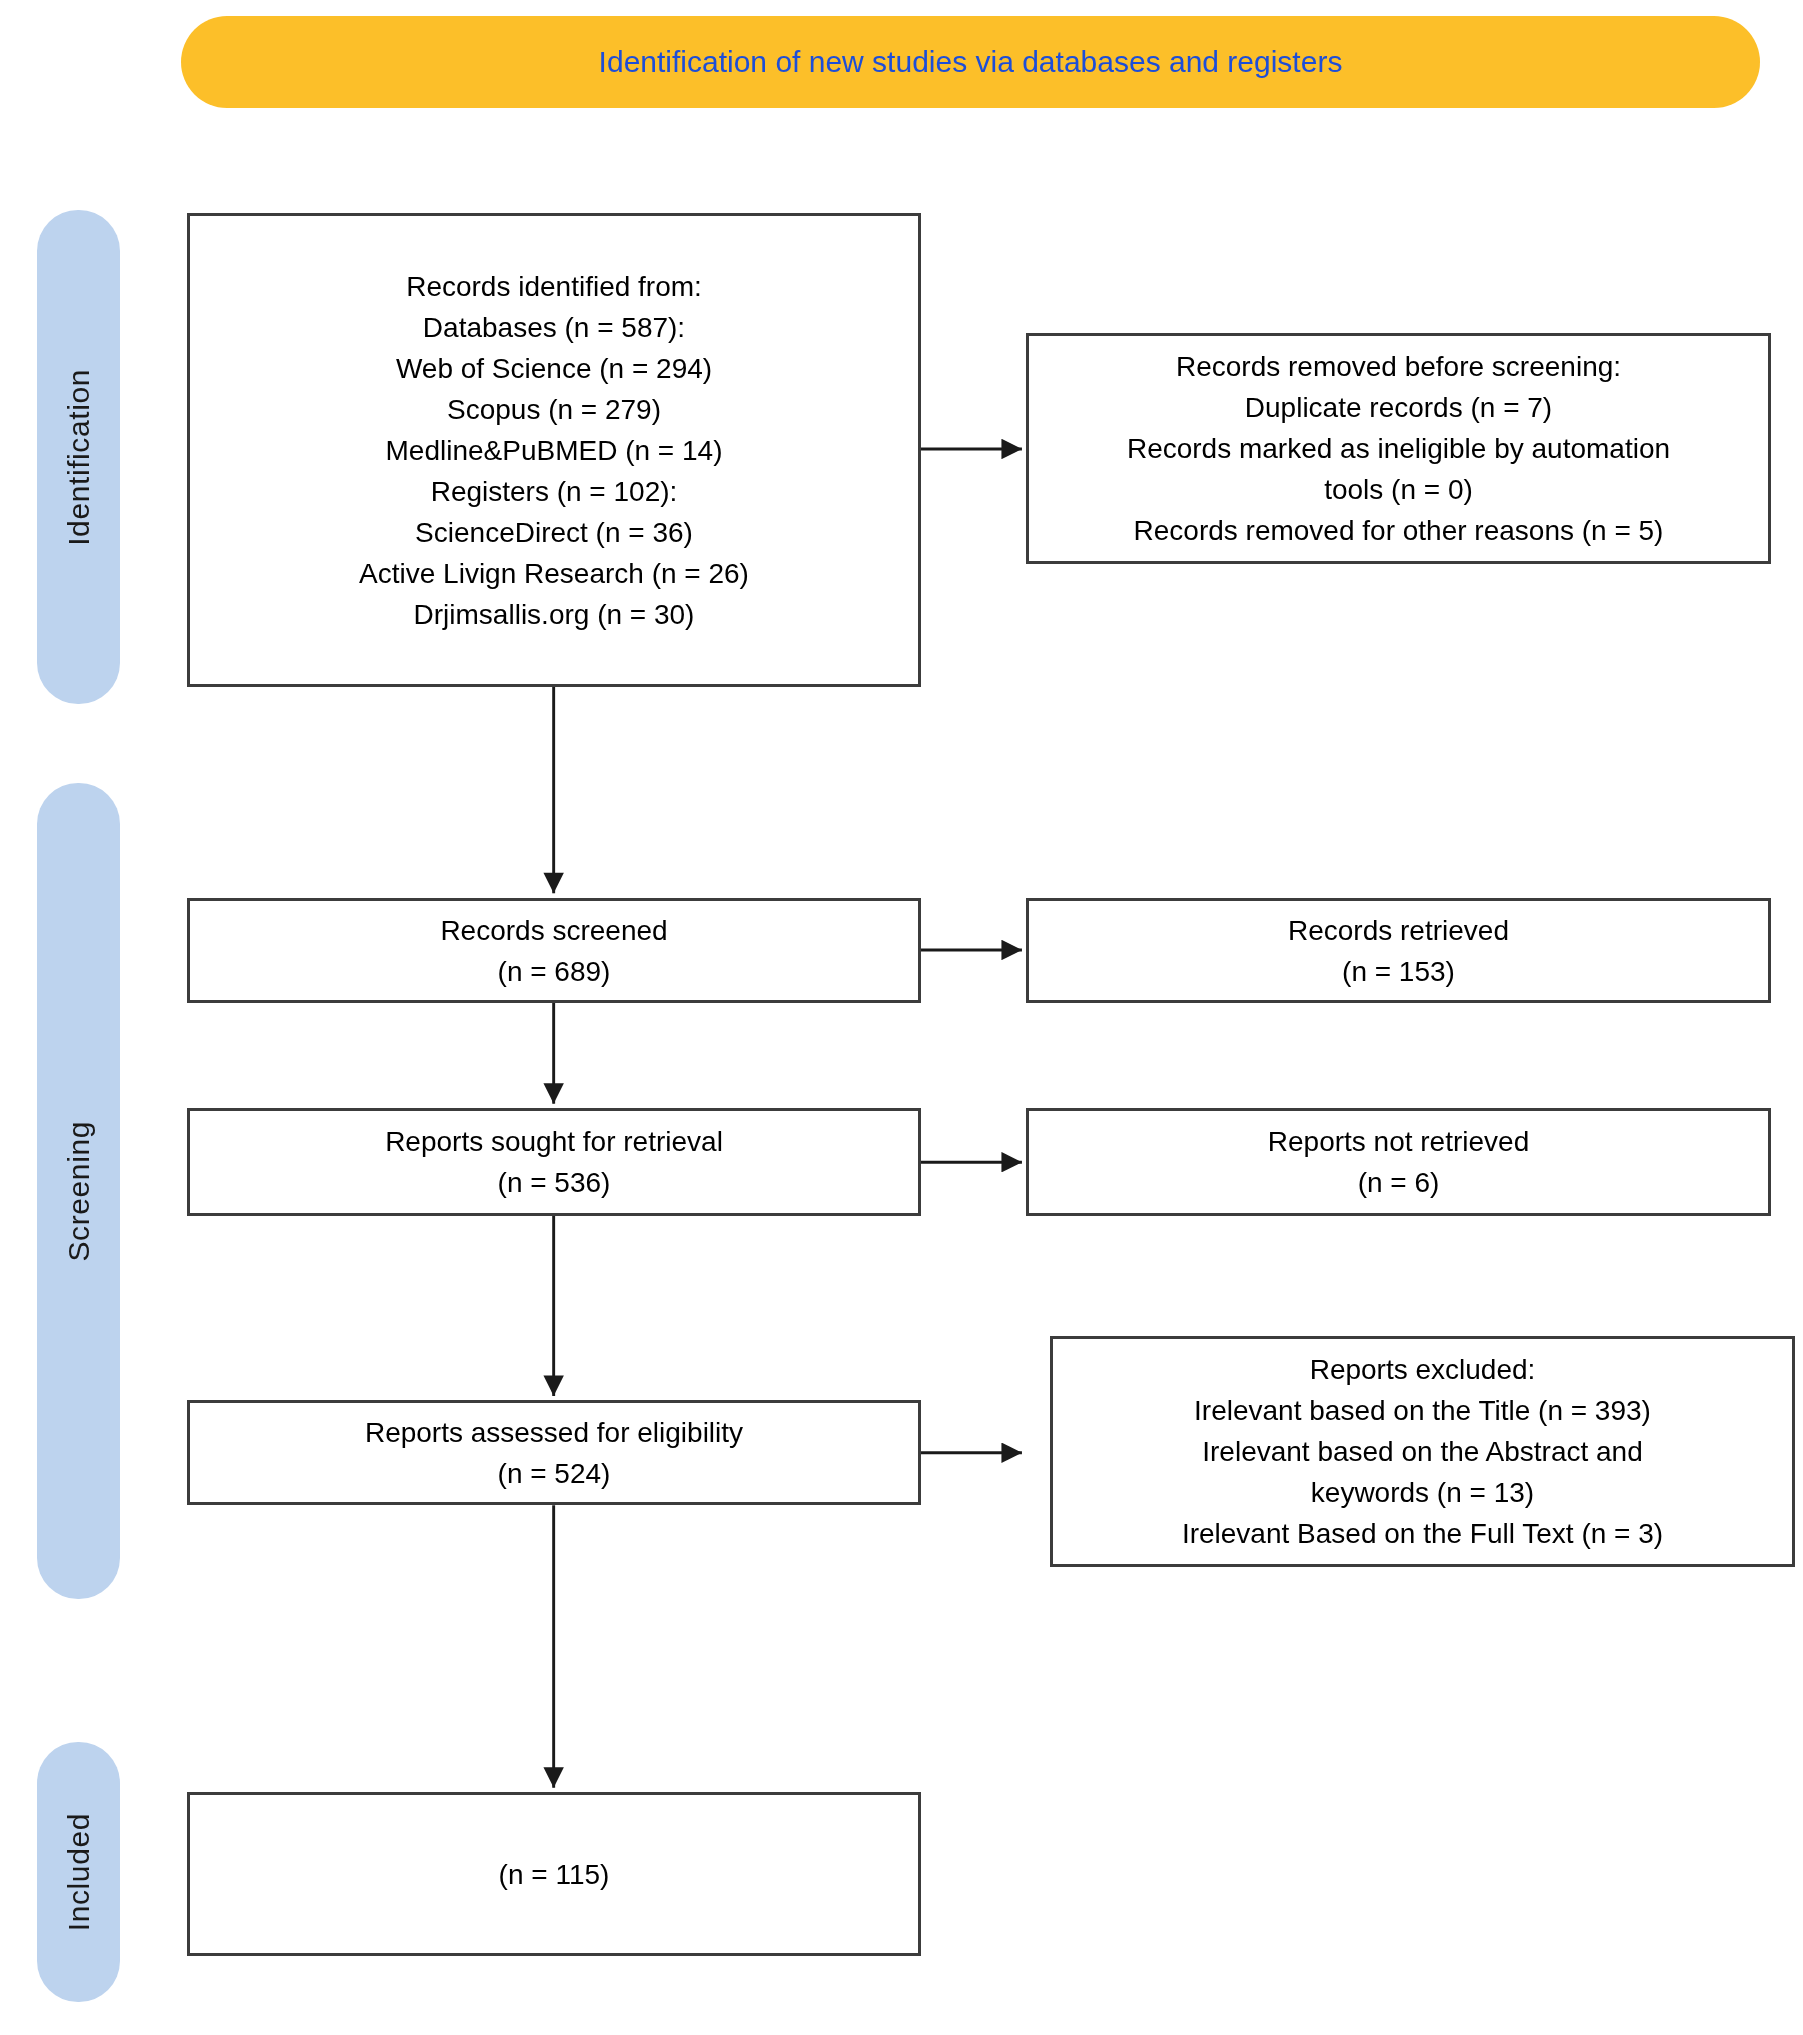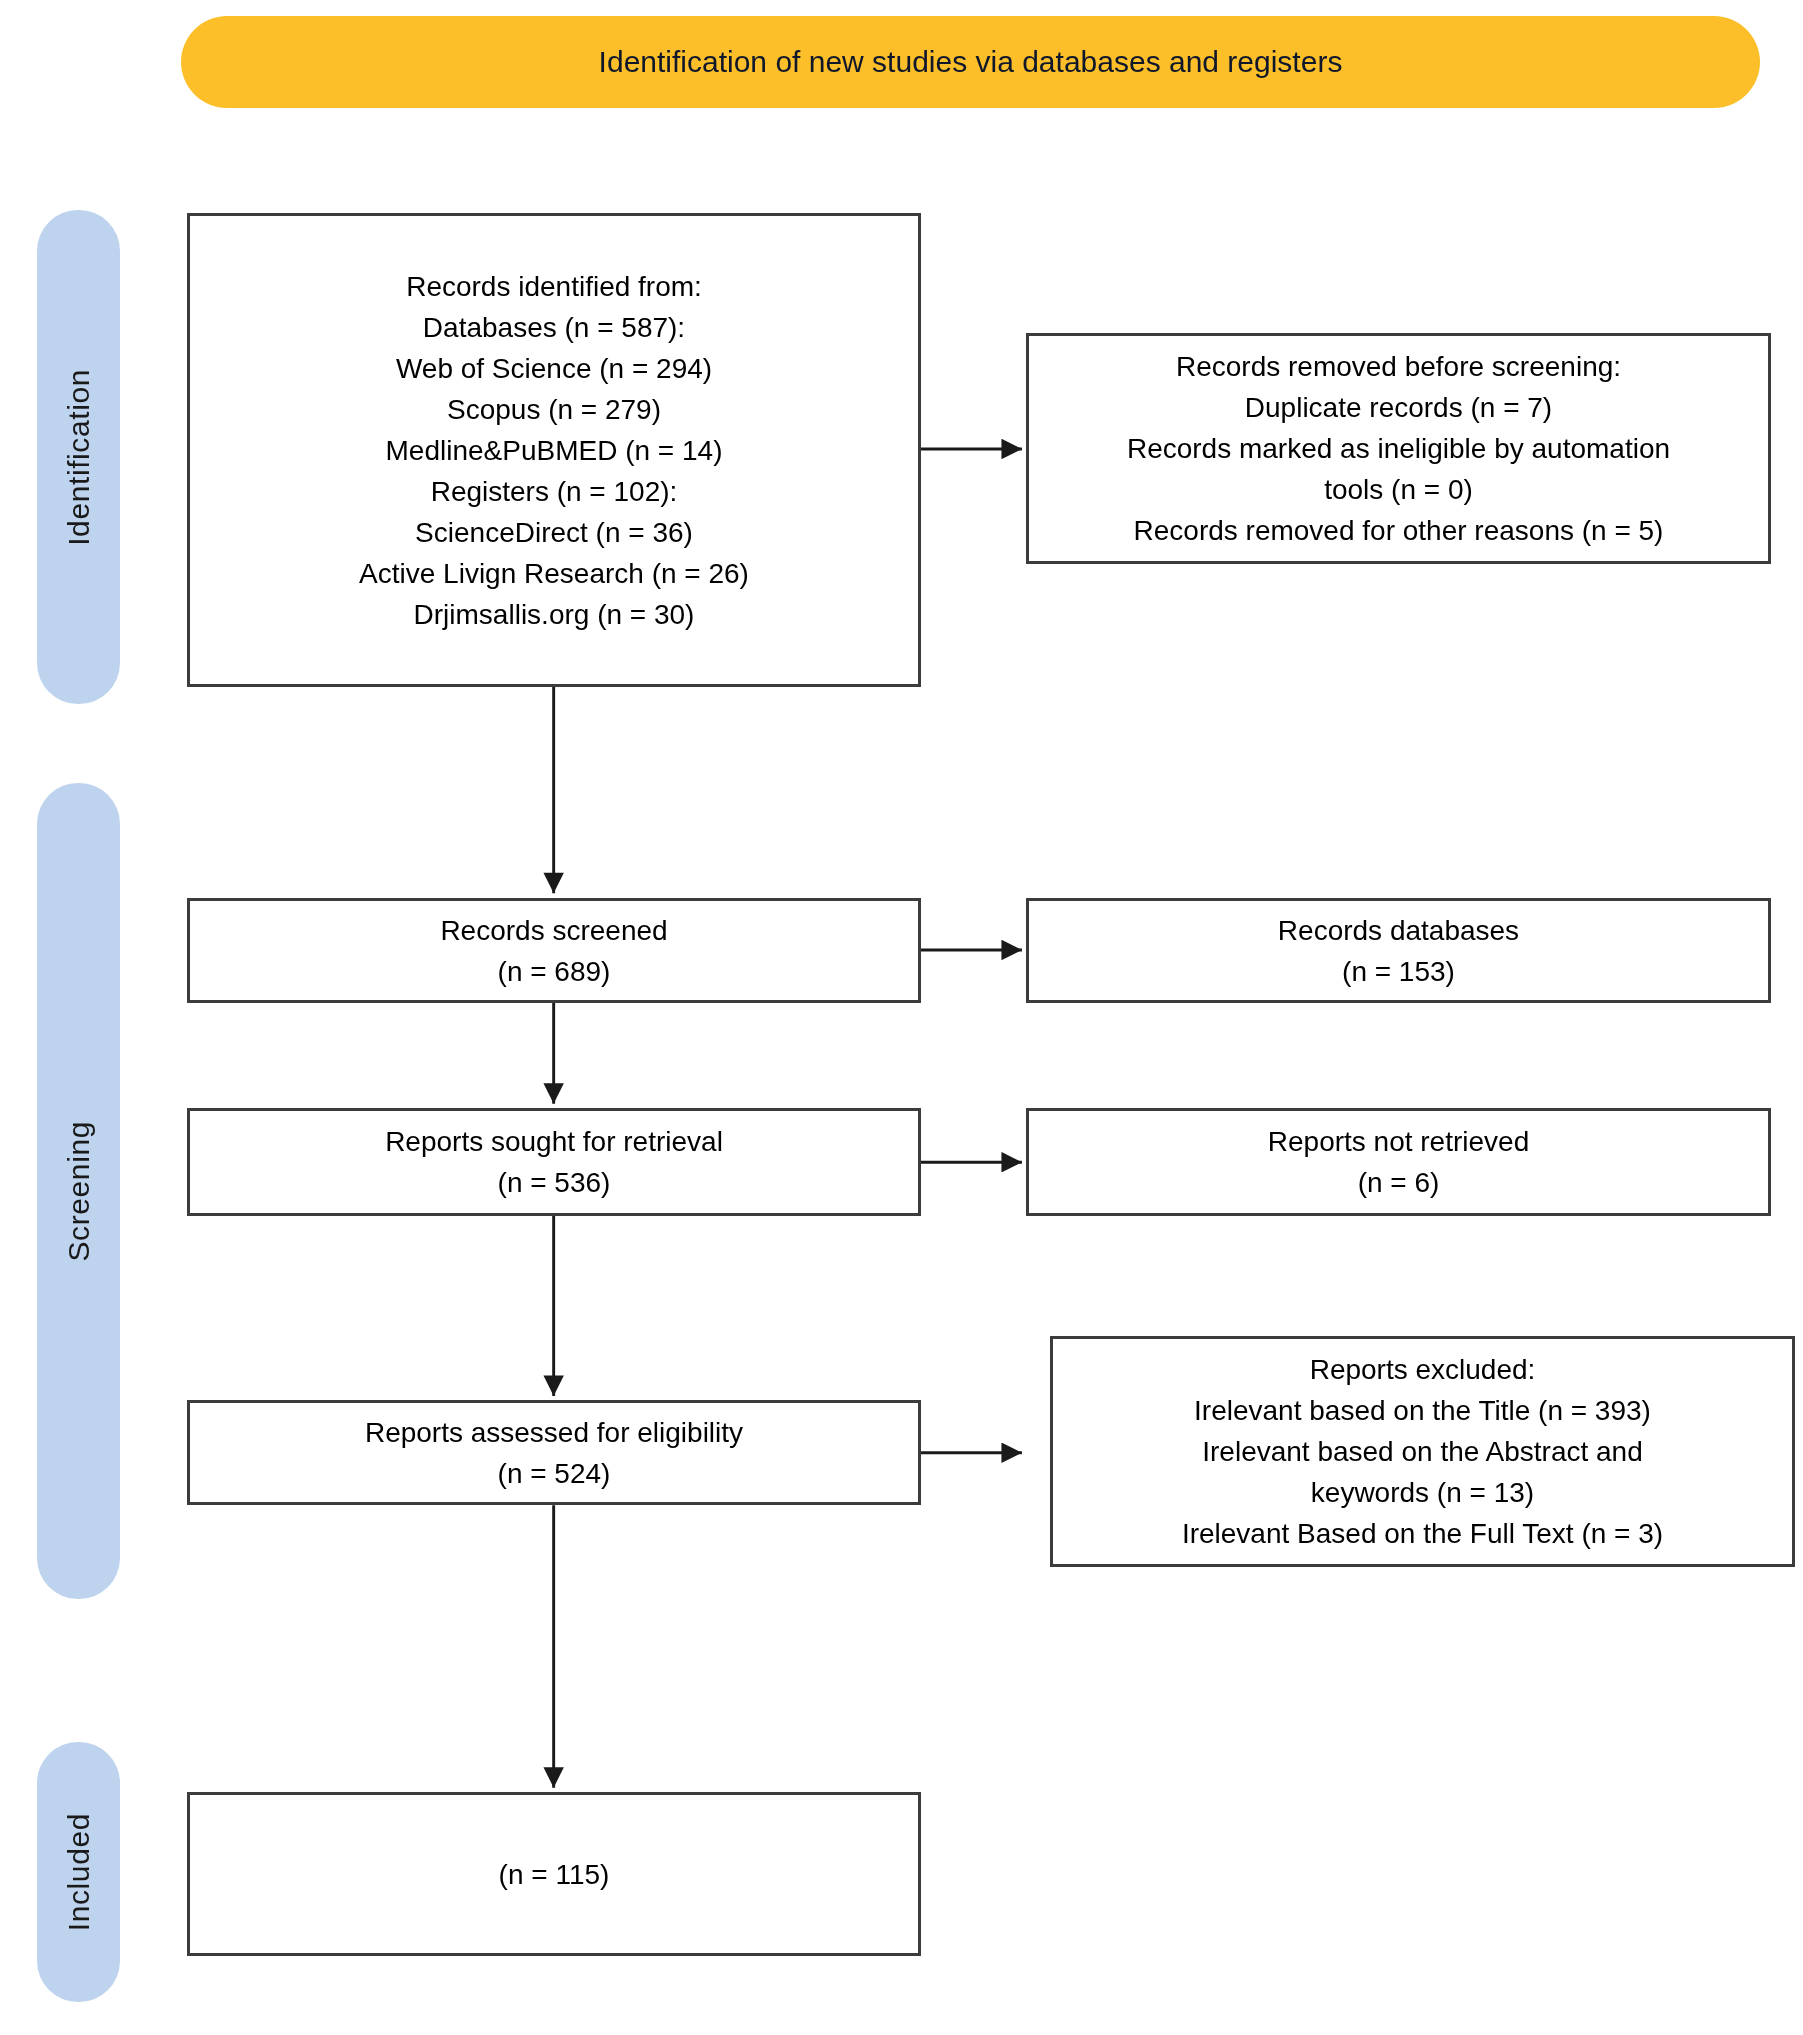--- a/index.html
+++ b/index.html
@@ -15,21 +15,21 @@
     background: #ffffff;
     overflow: hidden;
   }
   .banner {
     position: absolute;
     left: 181px; top: 16.4px;
     width: 1579px; height: 92px;
     border-radius: 46px;
     display: flex; align-items: center; justify-content: center;
     font-size: 30px;
-    color: #0f172a;
+    color: #1d4ed8;
   }
   .stage-pill {
     position: absolute;
     left: 37px;
     width: 83px;
     border-radius: 41px;
     display: flex; align-items: center; justify-content: center;
   }
   .stage-pill span {
     writing-mode: vertical-rl;
@@ -145,21 +145,21 @@
 
   <div class="flowbox" id="box-records-removed">
     <div>Records removed before screening:</div>
     <div>Duplicate records (n = 7)</div>
     <div>Records marked as ineligible by automation</div>
     <div>tools (n = 0)</div>
     <div>Records removed for other reasons (n = 5)</div>
   </div>
 
   <div class="flowbox" id="box-records-excluded">
-    <div>Records databases</div>
+    <div>Records retrieved</div>
     <div>(n = 153)</div>
   </div>
 
   <div class="flowbox" id="box-reports-not-retrieved">
     <div>Reports not retrieved</div>
     <div>(n = 6)</div>
   </div>
 
   <div class="flowbox" id="box-reports-excluded">
     <div>Reports excluded:</div>

